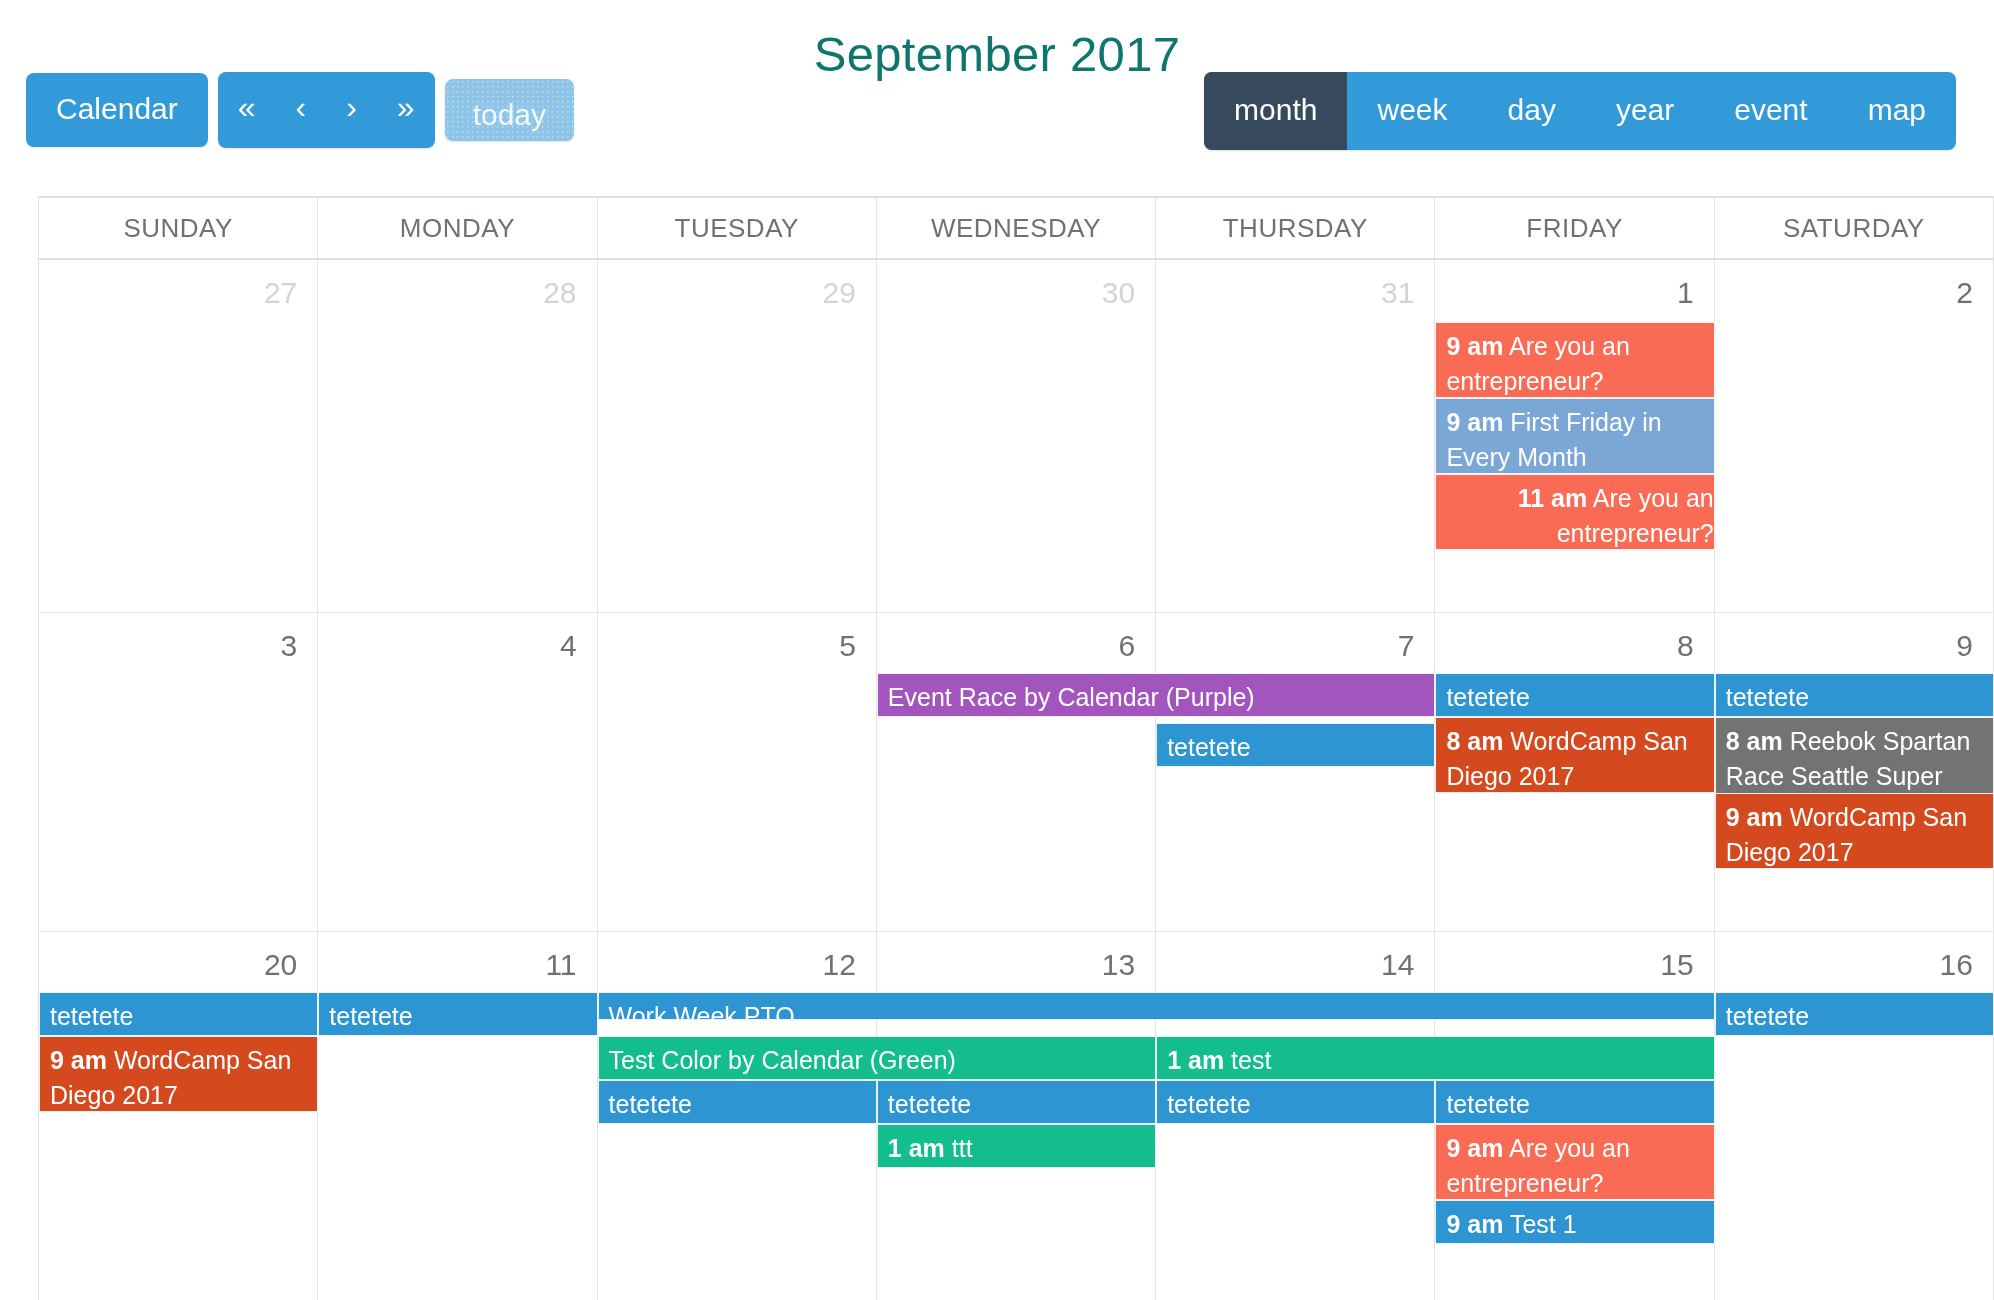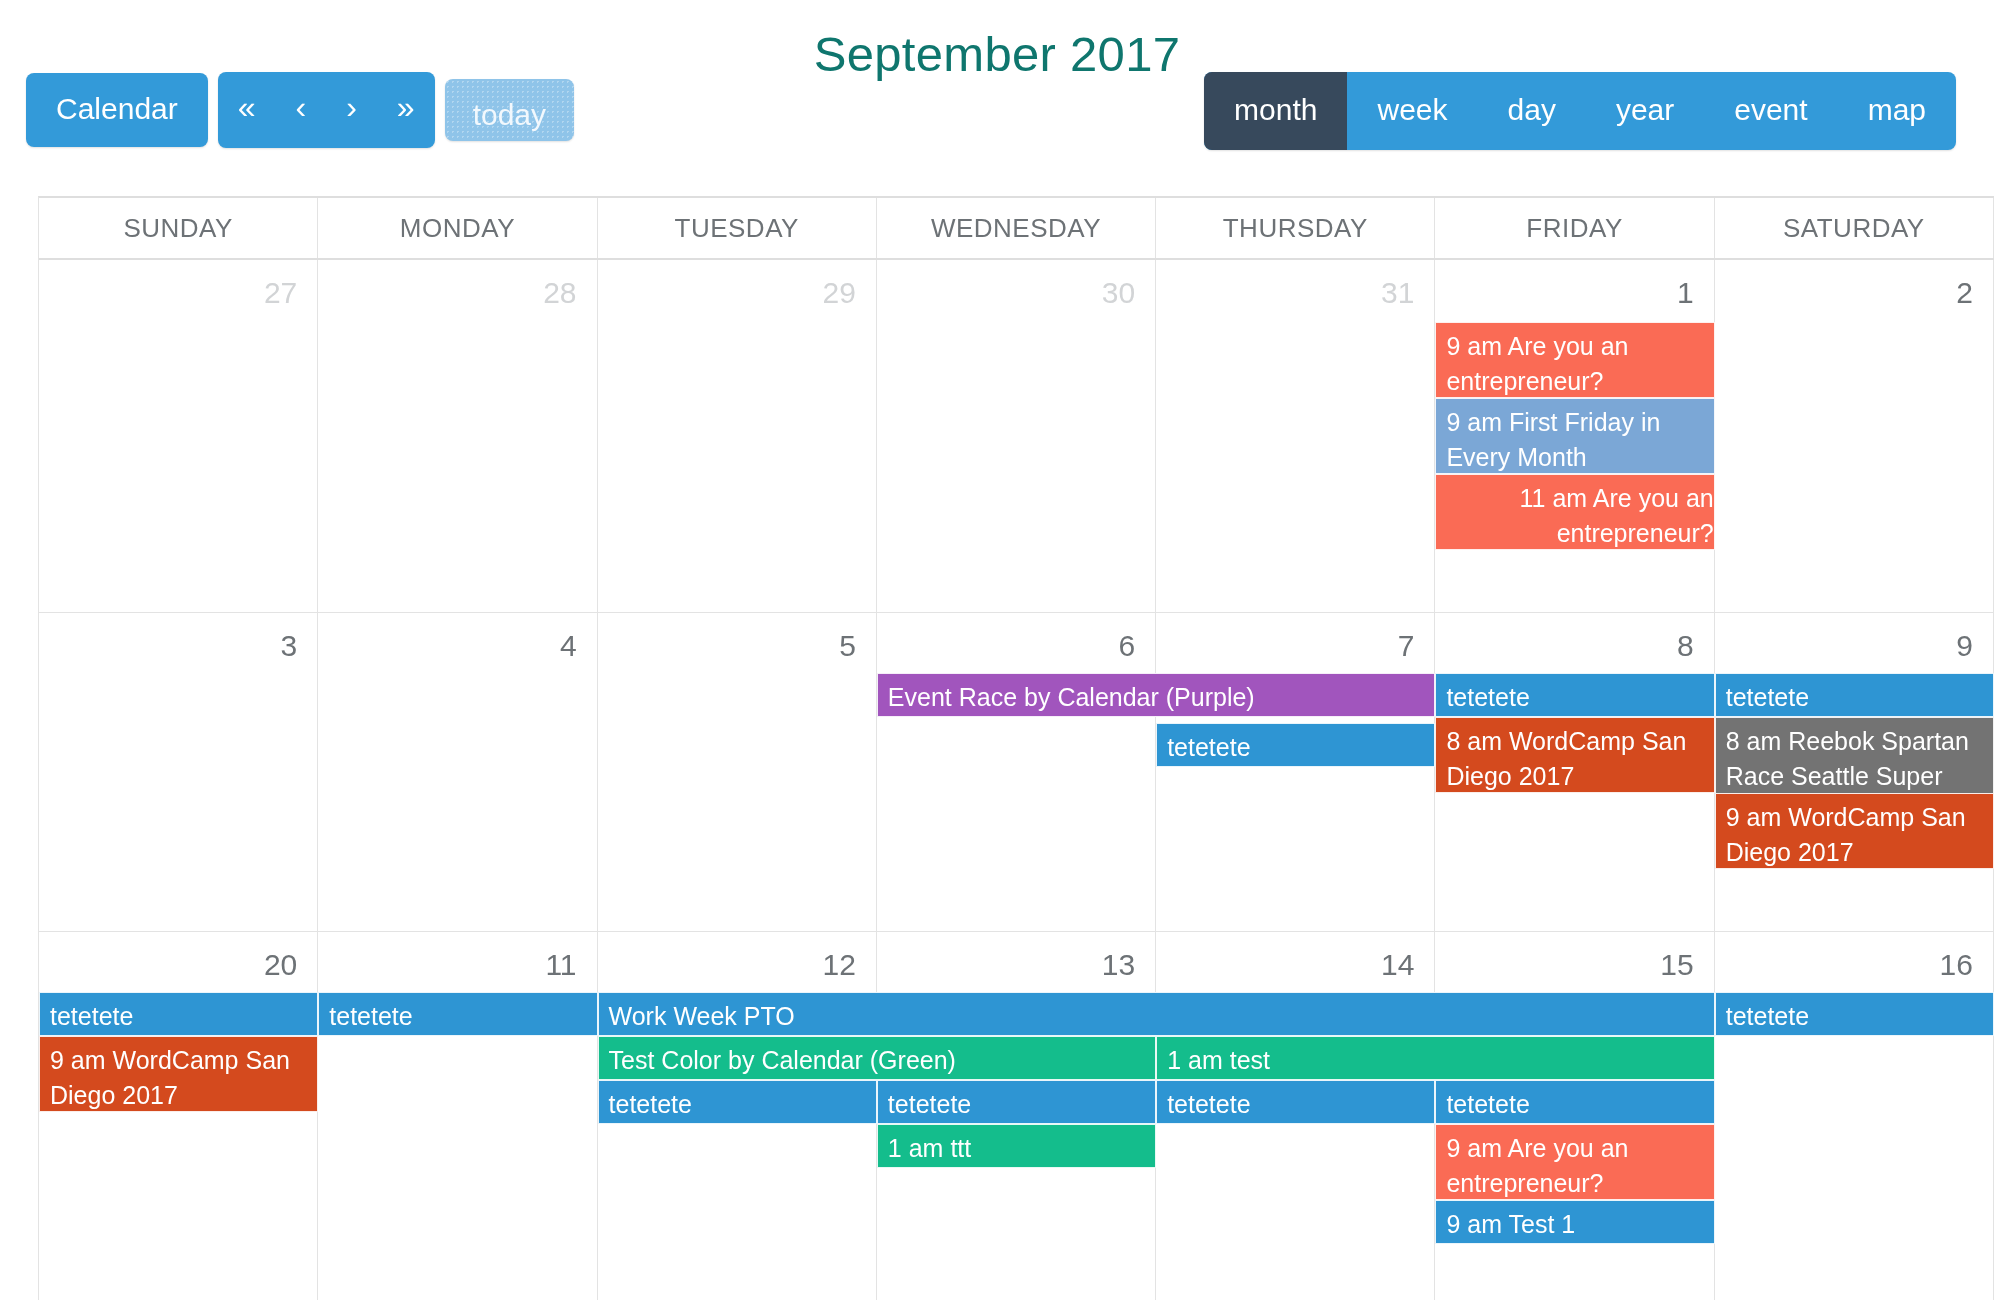--- a/index.html
+++ b/index.html
@@ -178,21 +178,21 @@
     font-weight: 400;
     font-size: 25px;
     line-height: 35px;
     padding: 6px 0 7px 10px;
     border: 1px solid rgba(255,255,255,0.9);
     overflow: hidden;
     pointer-events: auto;
     cursor: pointer;
   }
   .ev b {
-    font-weight: 400;
+    font-weight: 700;
   }
 </style>
 </head>
 <body>
 
 <div id="page">
 
   <div class="toolbar">
 
     <div class="tb-left">
@@ -311,21 +311,21 @@
           <div class="day-cell">
             <div class="day-num">15</div>
           </div>
           <div class="day-cell">
             <div class="day-num">16</div>
           </div>
           <div class="ev-layer">
             <div class="ev" style="left: 0%; width: 14.2857%; top: 60px; height: 44px; background: rgb(46, 149, 211);"><span>tetetete</span></div>
             <div class="ev" style="left: 0%; width: 14.2857%; top: 104px; height: 76px; background: rgb(212, 74, 30);"><b>9 am</b> <span>WordCamp San Diego 2017</span></div>
             <div class="ev" style="left: 14.2857%; width: 14.2857%; top: 60px; height: 44px; background: rgb(46, 149, 211);"><span>tetetete</span></div>
-            <div class="ev" style="left: 28.5714%; width: 57.1429%; top: 60px; height: 44px; background: rgb(46, 149, 211);"><span>Work Week PTO</span></div>
+            <div class="ev" style="left: 28.5714%; width: 57.1429%; top: 60px; height: 28px; background: rgb(46, 149, 211);"><span>Work Week PTO</span></div>
             <div class="ev" style="left: 28.5714%; width: 28.5714%; top: 104px; height: 44px; background: rgb(20, 189, 140);"><span>Test Color by Calendar (Green)</span></div>
             <div class="ev" style="left: 57.1429%; width: 28.5714%; top: 104px; height: 44px; background: rgb(20, 189, 140);"><b>1 am</b> <span>test</span></div>
             <div class="ev" style="left: 28.5714%; width: 14.2857%; top: 148px; height: 44px; background: rgb(46, 149, 211);"><span>tetetete</span></div>
             <div class="ev" style="left: 42.8571%; width: 14.2857%; top: 148px; height: 44px; background: rgb(46, 149, 211);"><span>tetetete</span></div>
             <div class="ev" style="left: 42.8571%; width: 14.2857%; top: 192px; height: 44px; background: rgb(20, 189, 140);"><b>1 am</b> <span>ttt</span></div>
             <div class="ev" style="left: 57.1429%; width: 14.2857%; top: 148px; height: 44px; background: rgb(46, 149, 211);"><span>tetetete</span></div>
             <div class="ev" style="left: 71.4286%; width: 14.2857%; top: 148px; height: 44px; background: rgb(46, 149, 211);"><span>tetetete</span></div>
             <div class="ev" style="left: 71.4286%; width: 14.2857%; top: 192px; height: 76px; background: rgb(250, 107, 85);"><b>9 am</b> <span>Are you an entrepreneur?</span></div>
             <div class="ev" style="left: 71.4286%; width: 14.2857%; top: 268px; height: 44px; background: rgb(46, 149, 211);"><b>9 am</b> <span>Test 1</span></div>
             <div class="ev" style="left: 85.7143%; width: 14.2857%; top: 60px; height: 44px; background: rgb(46, 149, 211);"><span>tetetete</span></div>

